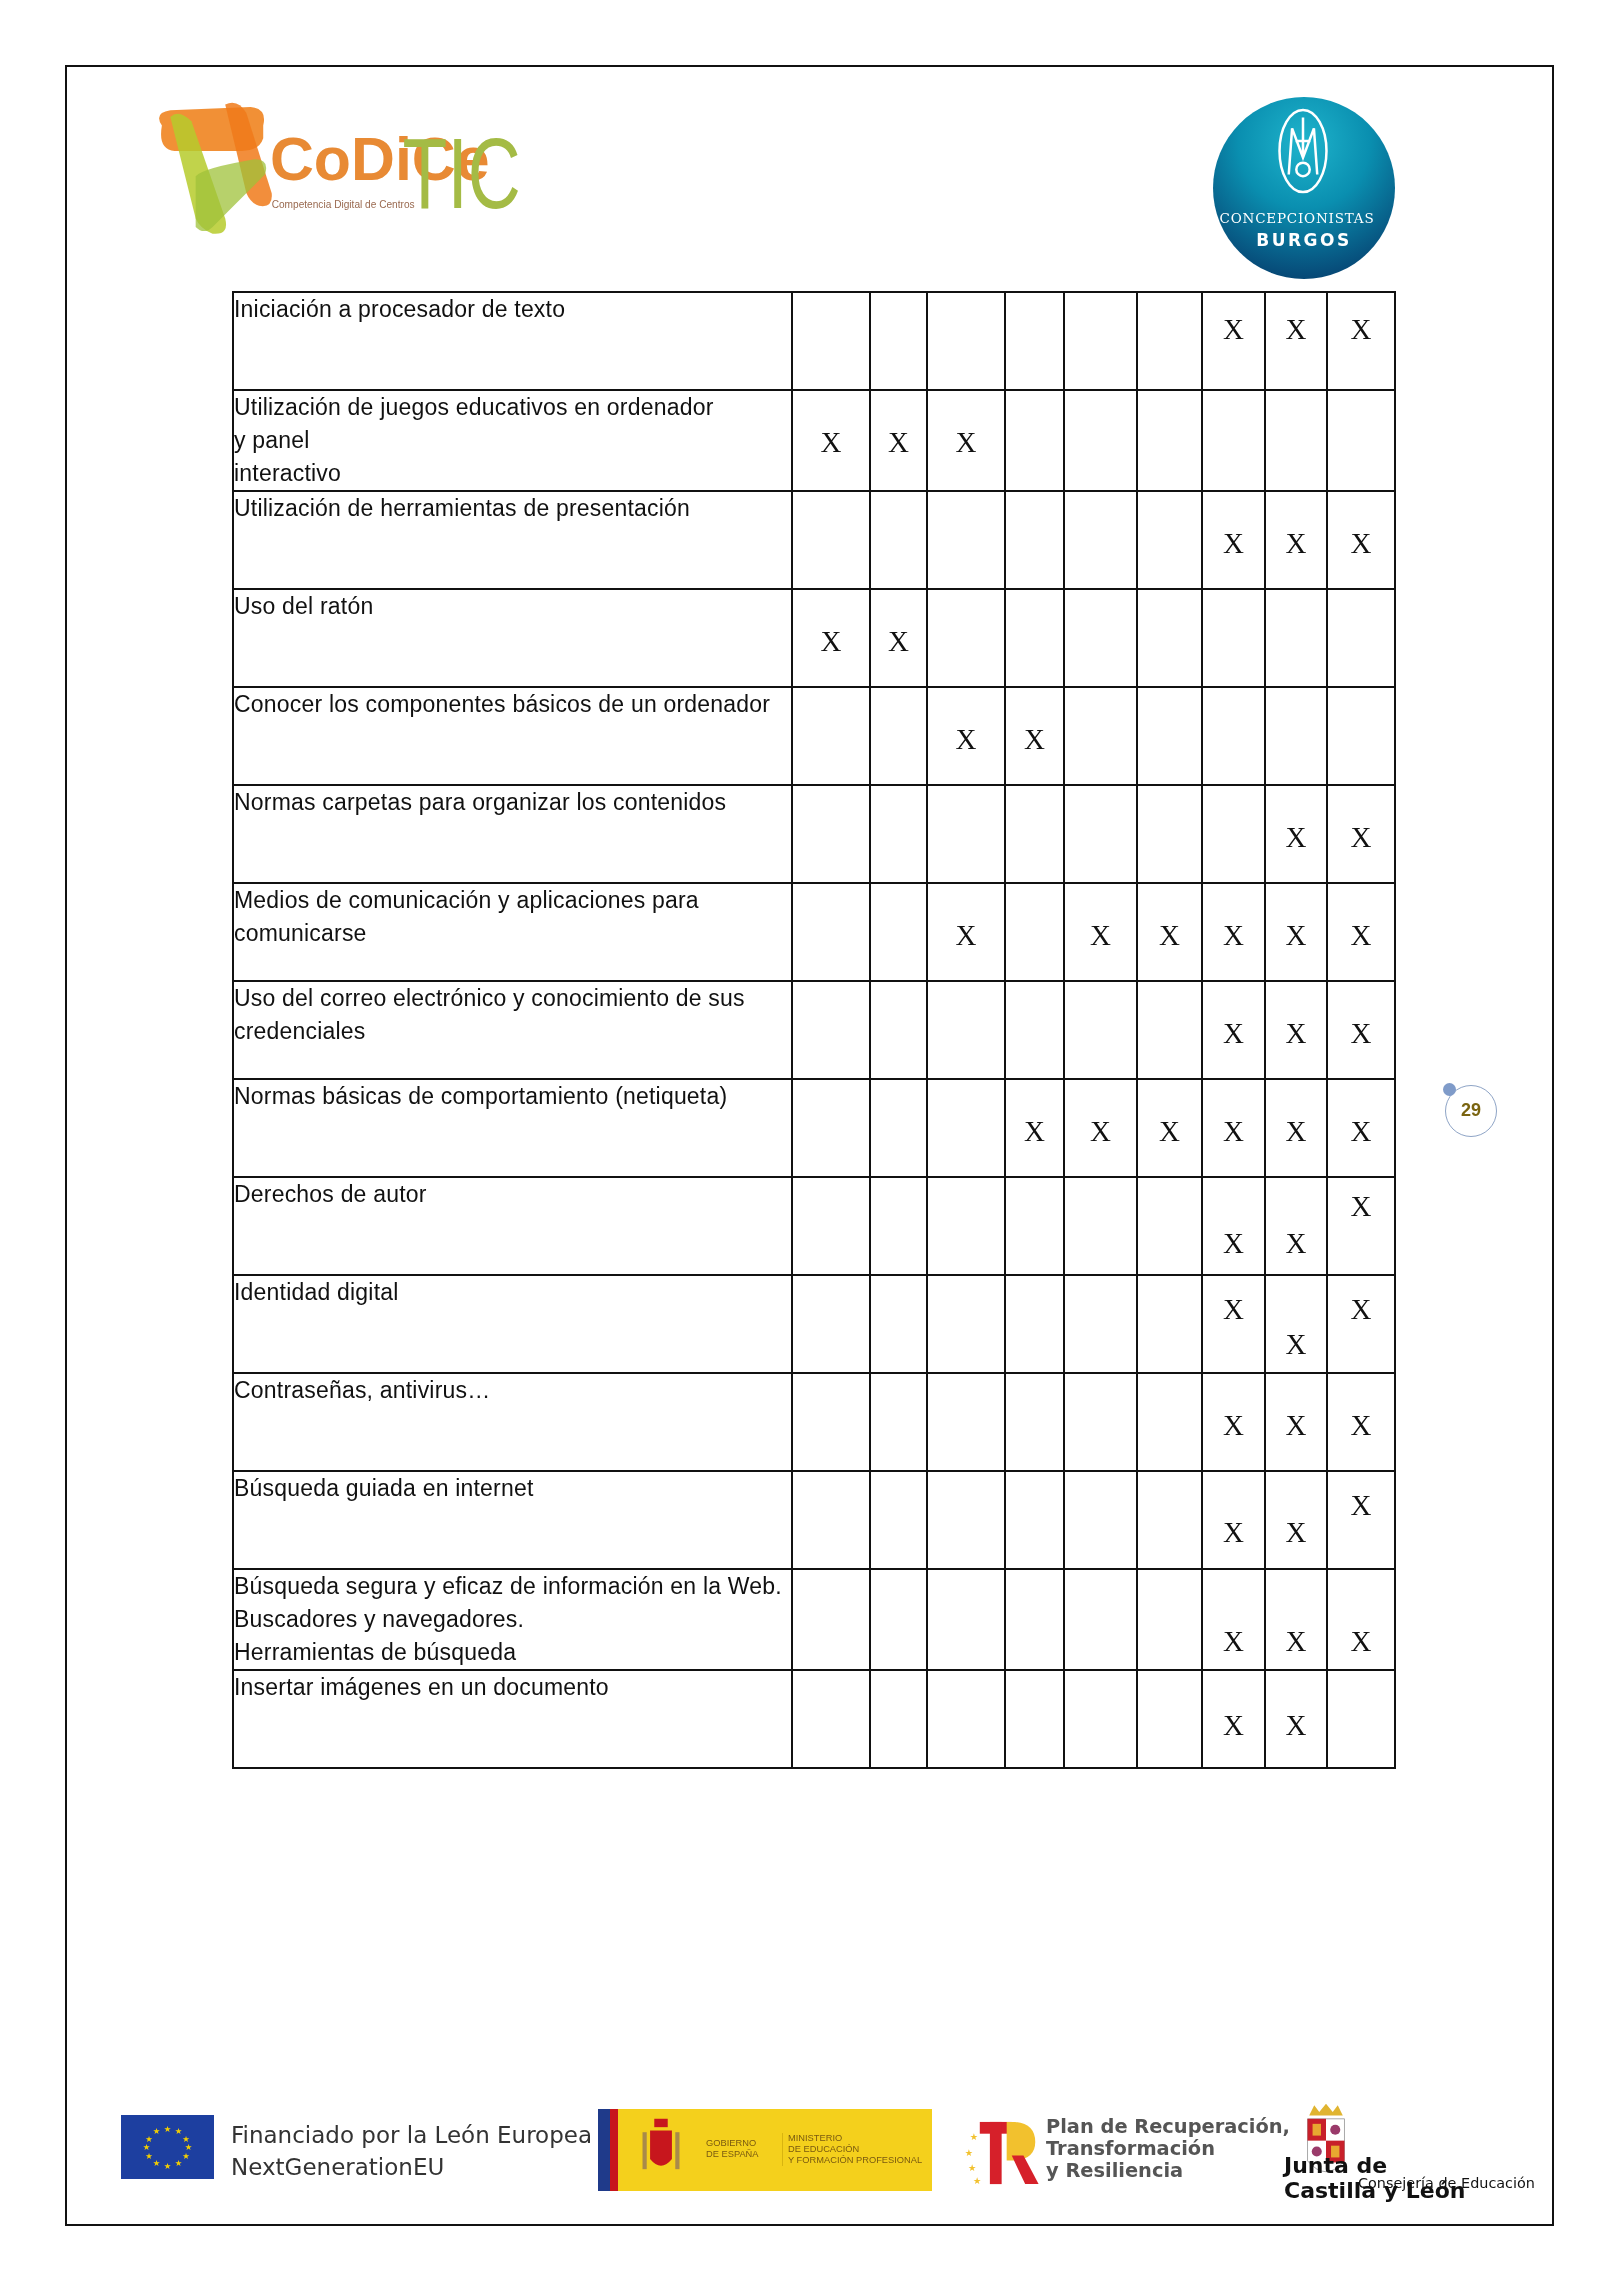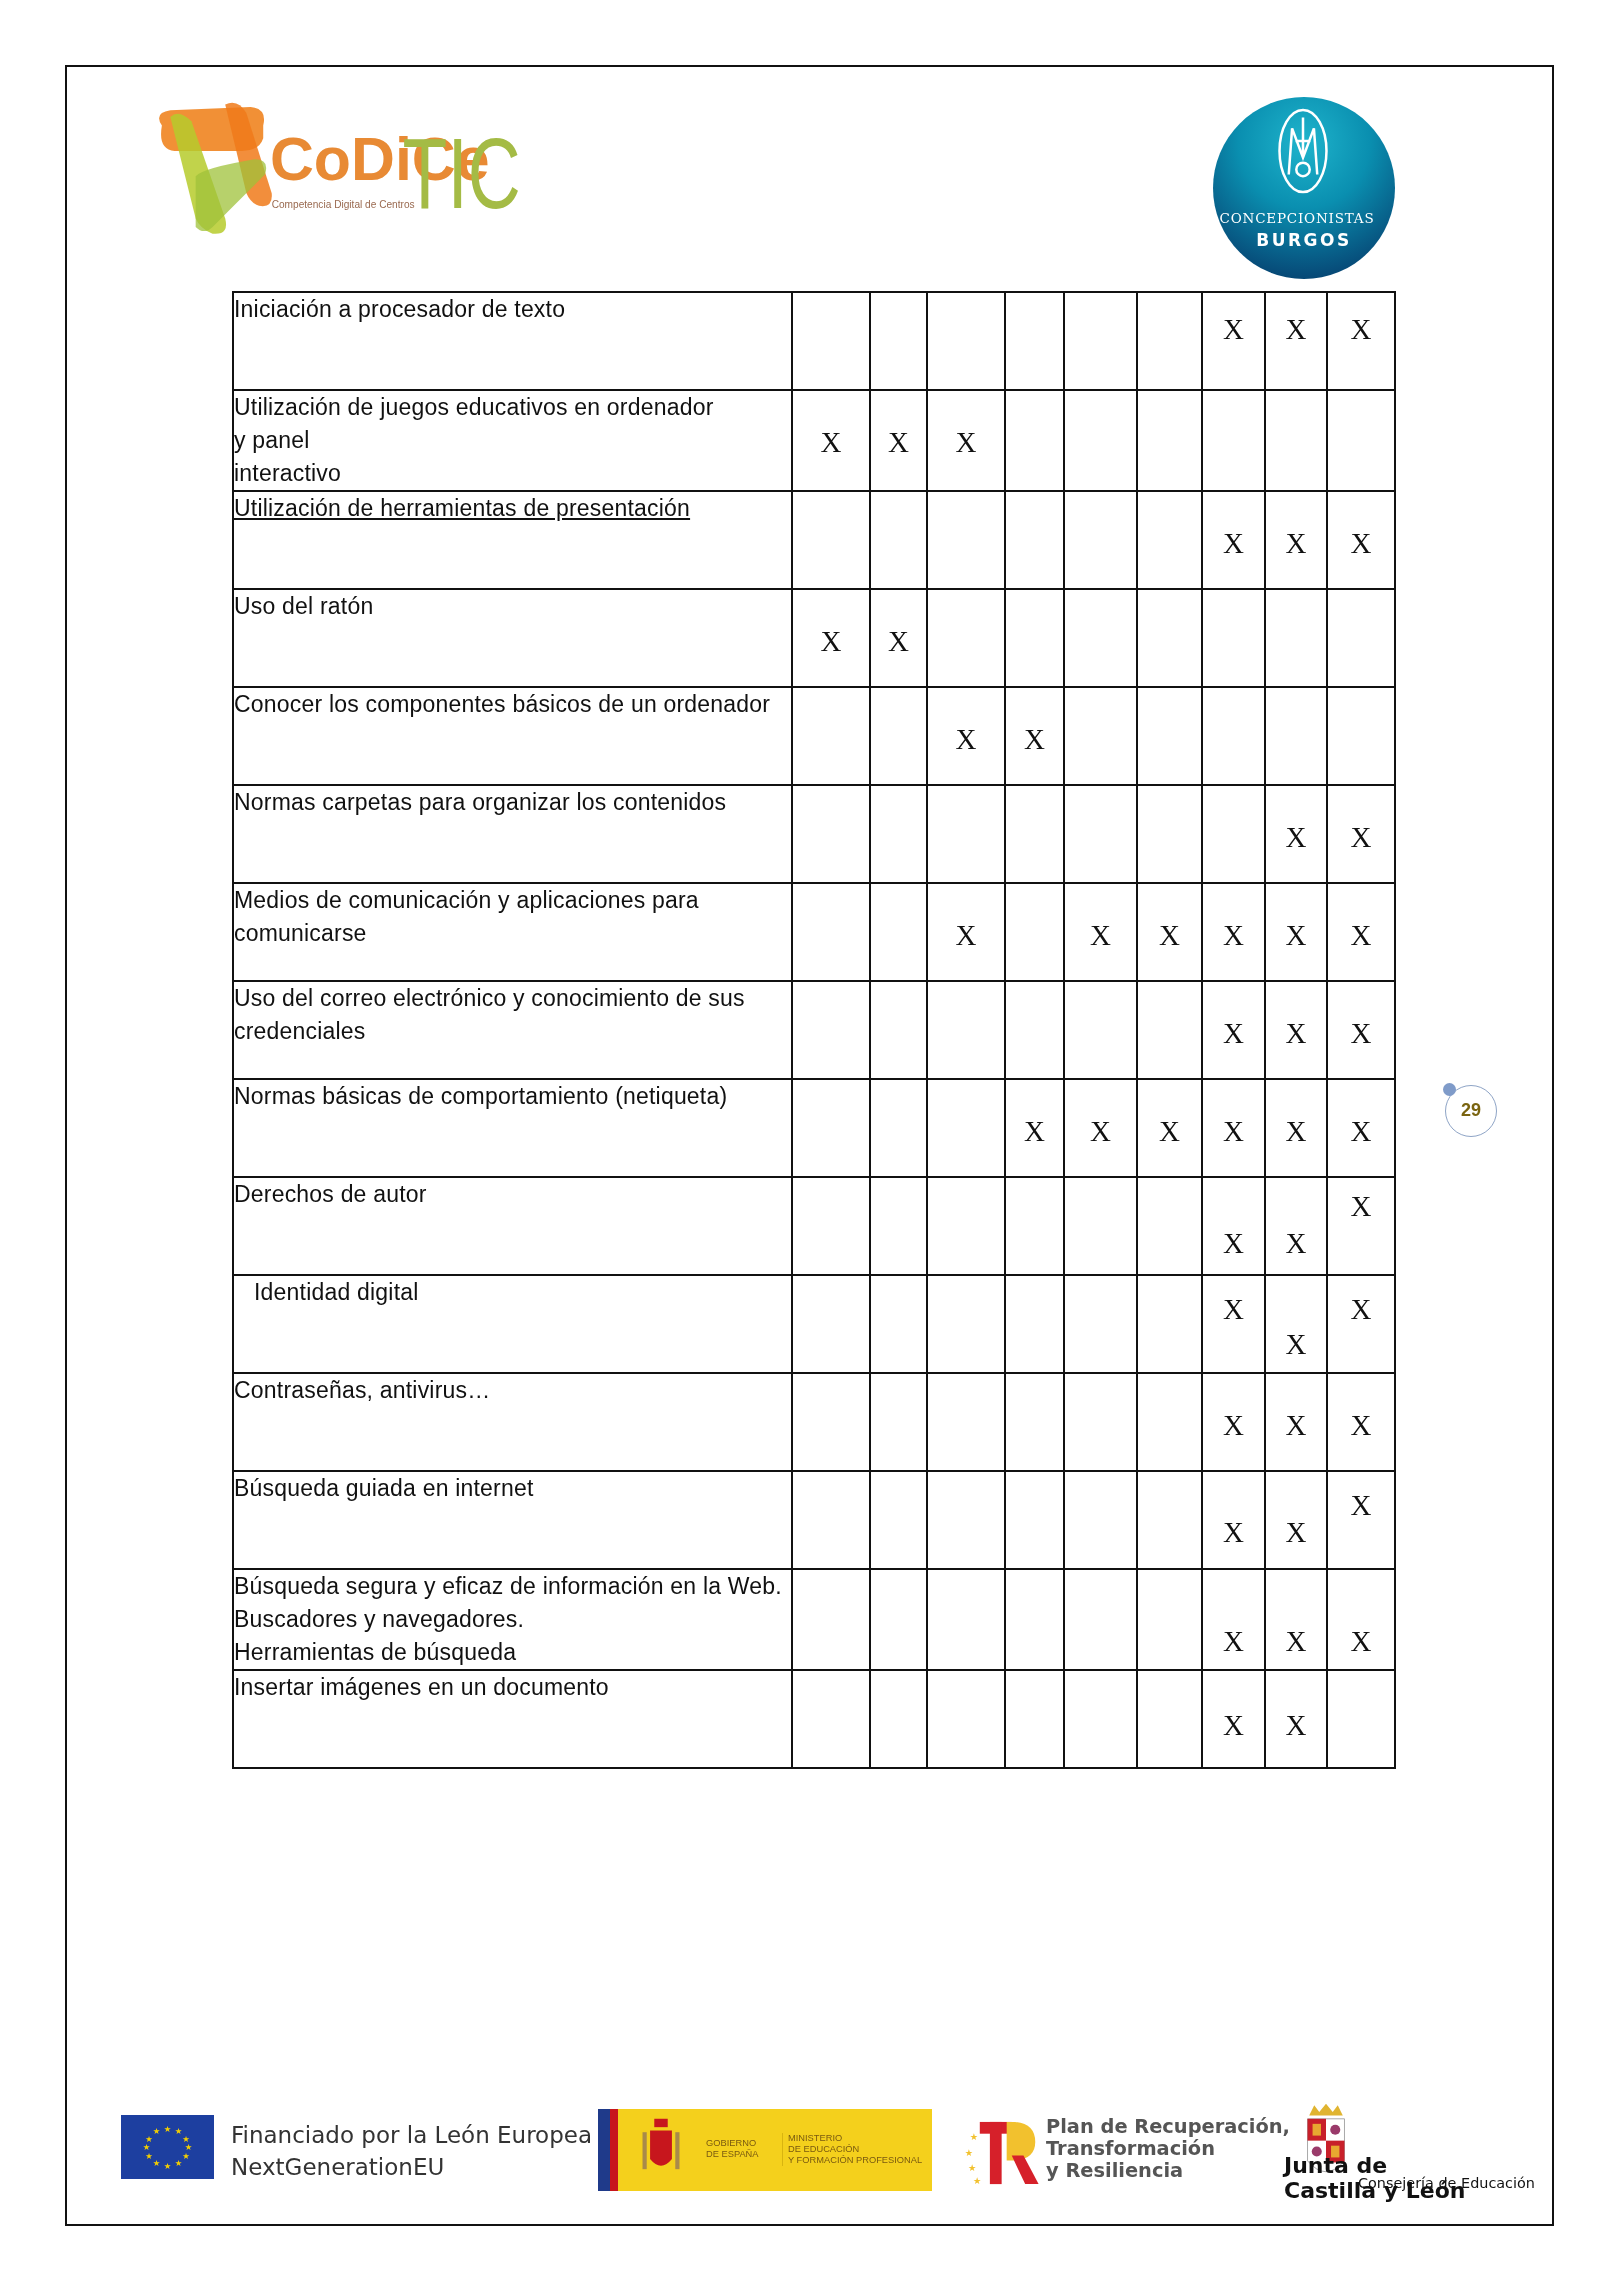--- a/index.html
+++ b/index.html
@@ -120,21 +120,21 @@
           <span style="top: 35px;">X</span>
         </td>
         <td class="mark"></td>
         <td class="mark"></td>
         <td class="mark"></td>
         <td class="mark"></td>
         <td class="mark"></td>
         <td class="mark"></td>
       </tr>
       <tr class="r2">
-        <td class="label" style="white-space: pre-line; text-decoration: underline;">Utilización de herramientas de presentación</td>
+        <td class="label" style="white-space: pre-line;">Utilización de herramientas de presentación</td>
         <td class="mark"></td>
         <td class="mark"></td>
         <td class="mark"></td>
         <td class="mark"></td>
         <td class="mark"></td>
         <td class="mark"></td>
         <td class="mark">
           <span style="top: 35px;">X</span>
         </td>
         <td class="mark">
@@ -270,21 +270,21 @@
           <span style="top: 49px;">X</span>
         </td>
         <td class="mark">
           <span style="top: 49px;">X</span>
         </td>
         <td class="mark">
           <span style="top: 12px;">X</span>
         </td>
       </tr>
       <tr class="r11">
-        <td class="label" style="white-space: pre-line; padding-left: 20px;">Identidad digital</td>
+        <td class="label" style="white-space: pre-line;">Identidad digital</td>
         <td class="mark"></td>
         <td class="mark"></td>
         <td class="mark"></td>
         <td class="mark"></td>
         <td class="mark"></td>
         <td class="mark"></td>
         <td class="mark">
           <span style="top: 17px;">X</span>
         </td>
         <td class="mark">

